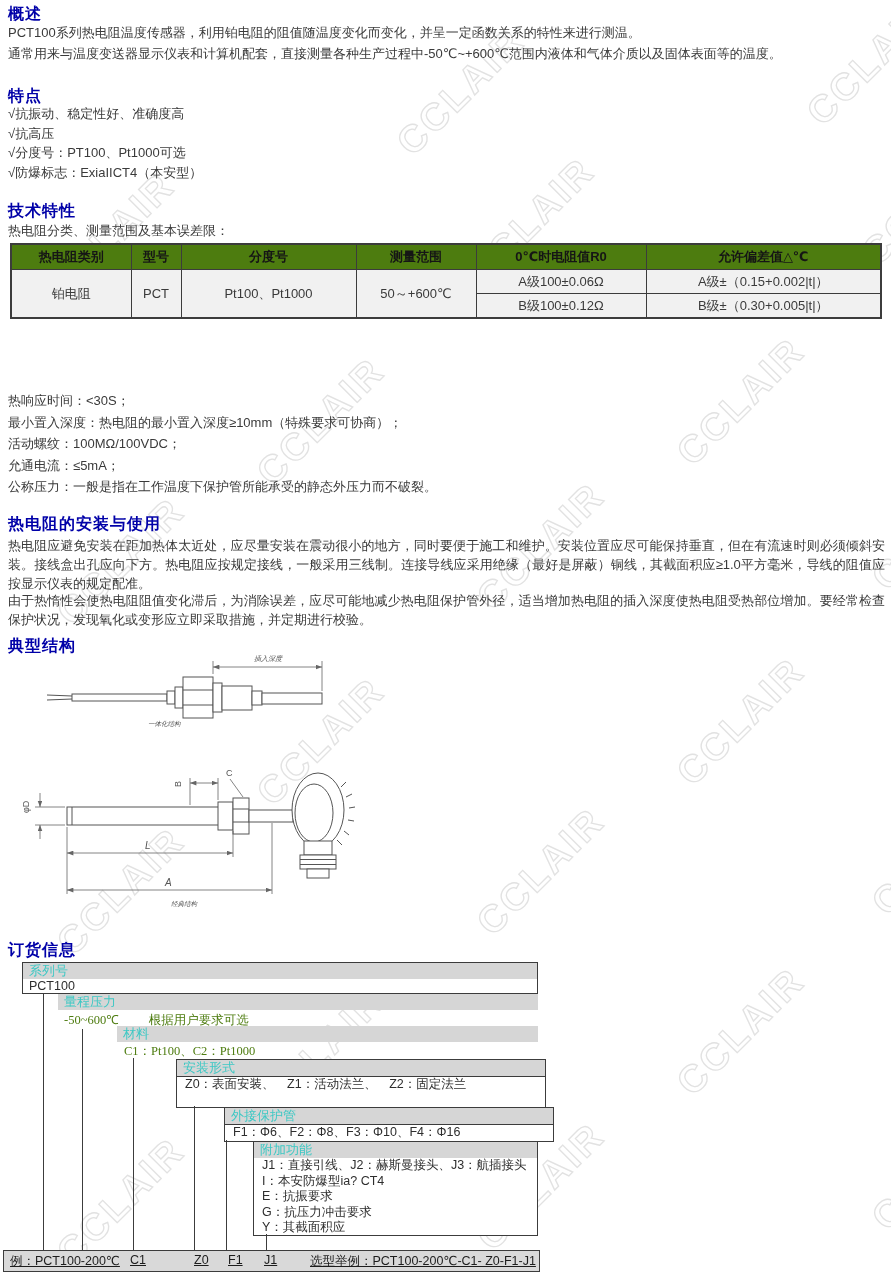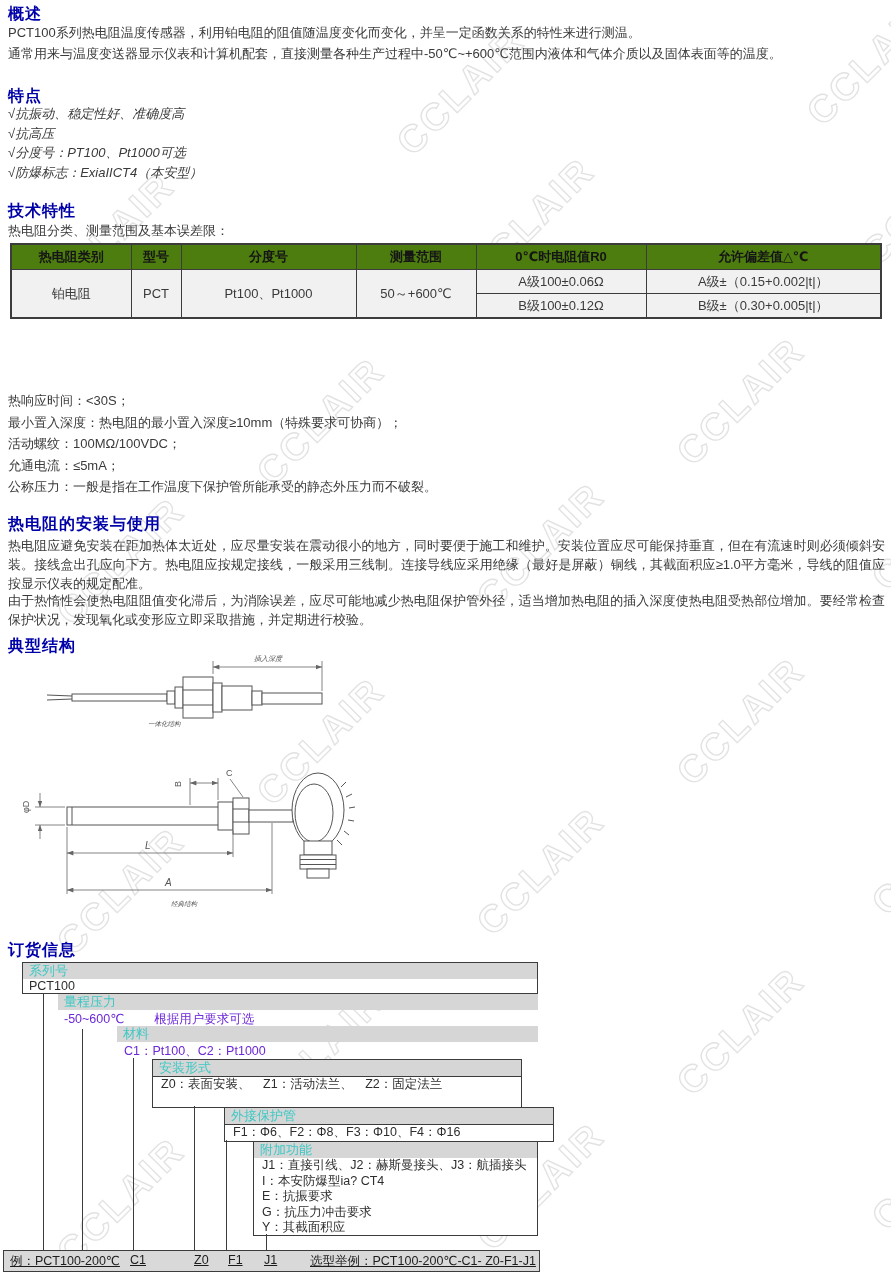--- a/index.html
+++ b/index.html
@@ -2,42 +2,42 @@
 <html><head>
 <meta charset="utf-8">
 <style>
   html,body{margin:0;padding:0;background:#fff;}
   .page{position:relative;width:891px;height:1273px;background:#fff;overflow:hidden;
         font-family:"Liberation Sans","DejaVu Sans",sans-serif;color:#3a3a3a;}
   .abs{position:absolute;}
   .sec-h{position:absolute;color:#0000a8;font-size:16px;font-weight:bold;letter-spacing:1px;}
   .body-text{font-size:13px;line-height:21px;}
   .flow-text{font-size:13px;line-height:19px;text-align:justify;}
-  .feat-list div{font-size:13px;line-height:19.7px;font-style:italic;}
+  .feat-list div{font-size:13px;line-height:19.7px;}
   .spec-lines div{font-size:13px;line-height:21.5px;}
 
   
   .wm{position:absolute;transform:rotate(-45deg);font-size:38px;font-weight:bold;letter-spacing:3px;
       color:#ececec;-webkit-text-fill-color:transparent;-webkit-text-stroke:1.3px #e2e2e2;
       pointer-events:none;user-select:none;white-space:nowrap;}
 
   
   .spec-table{position:absolute;left:10px;top:243px;width:870px;border-collapse:collapse;
               font-size:13px;border:2px solid #3c3c3c;table-layout:fixed;}
   .spec-table th{background:#4d7c0f;border:1px solid #3c3c3c;font-weight:bold;color:#151515;
                  height:24px;padding:0;text-align:center;}
   .spec-table td{background:#f1f1f1;border:1px solid #3c3c3c;text-align:center;height:23px;padding:0;}
 
   
   .ord-box{position:absolute;border:1px solid #3c3c3c;background:#fff;}
   .ord-strip{background:#d6d6d6;color:#3ec8c4;font-size:13px;line-height:16px;height:16px;
              padding-left:6px;white-space:nowrap;}
   .ord-strip-free{position:absolute;background:#d6d6d6;color:#3ec8c4;font-size:13px;line-height:16px;
              height:16px;padding-left:6px;white-space:nowrap;}
-  .ord-val{position:absolute;font-size:12.5px;white-space:nowrap;color:#6d28d9;}
+  .ord-val{position:absolute;font-size:12.5px;white-space:nowrap;color:#4d7c0f;font-family:Liberation Serif, serif;}
   .ord-rows div{font-size:12.5px;line-height:15.5px;padding-left:8px;white-space:nowrap;color:#2e2e2e;}
   .vline{position:absolute;width:1px;background:#3c3c3c;}
   .ex-row{position:absolute;left:3px;top:1250px;width:535px;height:20px;background:#d9d9d9;
           border:1px solid #3c3c3c;font-size:12.5px;color:#1d1d1d;}
   .ex-row span{position:absolute;top:2px;white-space:nowrap;text-decoration:underline;}
 
   svg .ln{stroke:#555;stroke-width:1;fill:none;}
   svg .shp{stroke:#555;stroke-width:1;fill:#fff;}
   svg .dim{stroke:#666;stroke-width:0.8;fill:none;}
   svg text{fill:#555;font-family:"Liberation Sans",sans-serif;}
@@ -226,21 +226,21 @@
   </div>
 
   <div class="ord-strip-free" style="left:58px;top:994px;width:474px">量程压力</div>
   <div class="ord-val" style="left:64px;top:1011px">
     <span>-50~600℃</span><span style="margin-left:30px">根据用户要求可选</span>
   </div>
 
   <div class="ord-strip-free" style="left:117px;top:1026px;width:415px">材料</div>
   <div class="ord-val" style="left:124px;top:1043px">C1：Pt100、C2：Pt1000</div>
 
-  <div class="ord-box" style="left:152px;top:1059px;width:368px;height:47px">
+  <div class="ord-box" style="left:176px;top:1059px;width:368px;height:47px">
     <div class="ord-strip" style="border-bottom:1px solid #3c3c3c">安装形式</div>
     <div class="ord-rows">
       <div>Z0：表面安装、　Z1：活动法兰、　Z2：固定法兰</div>
     </div>
   </div>
 
   <div class="ord-box" style="left:224px;top:1107px;width:328px;height:33px">
     <div class="ord-strip" style="border-bottom:1px solid #3c3c3c">外接保护管</div>
     <div class="ord-rows">
       <div>F1：Φ6、F2：Φ8、F3：Φ10、F4：Φ16</div>

